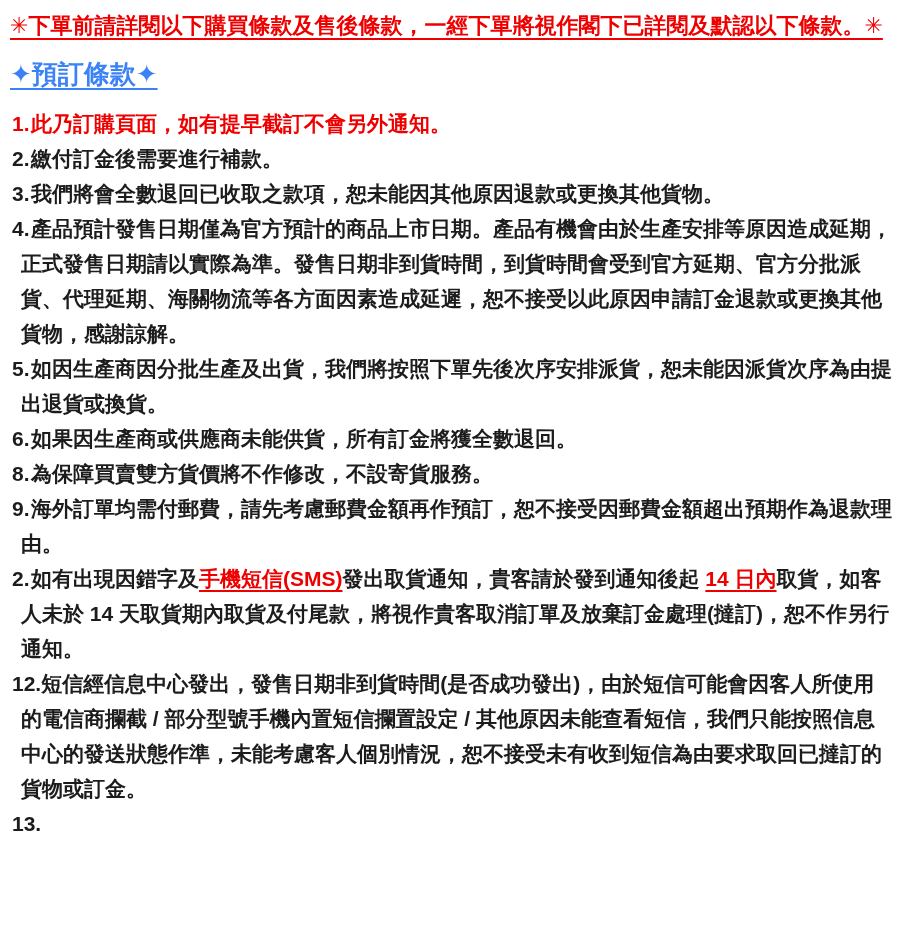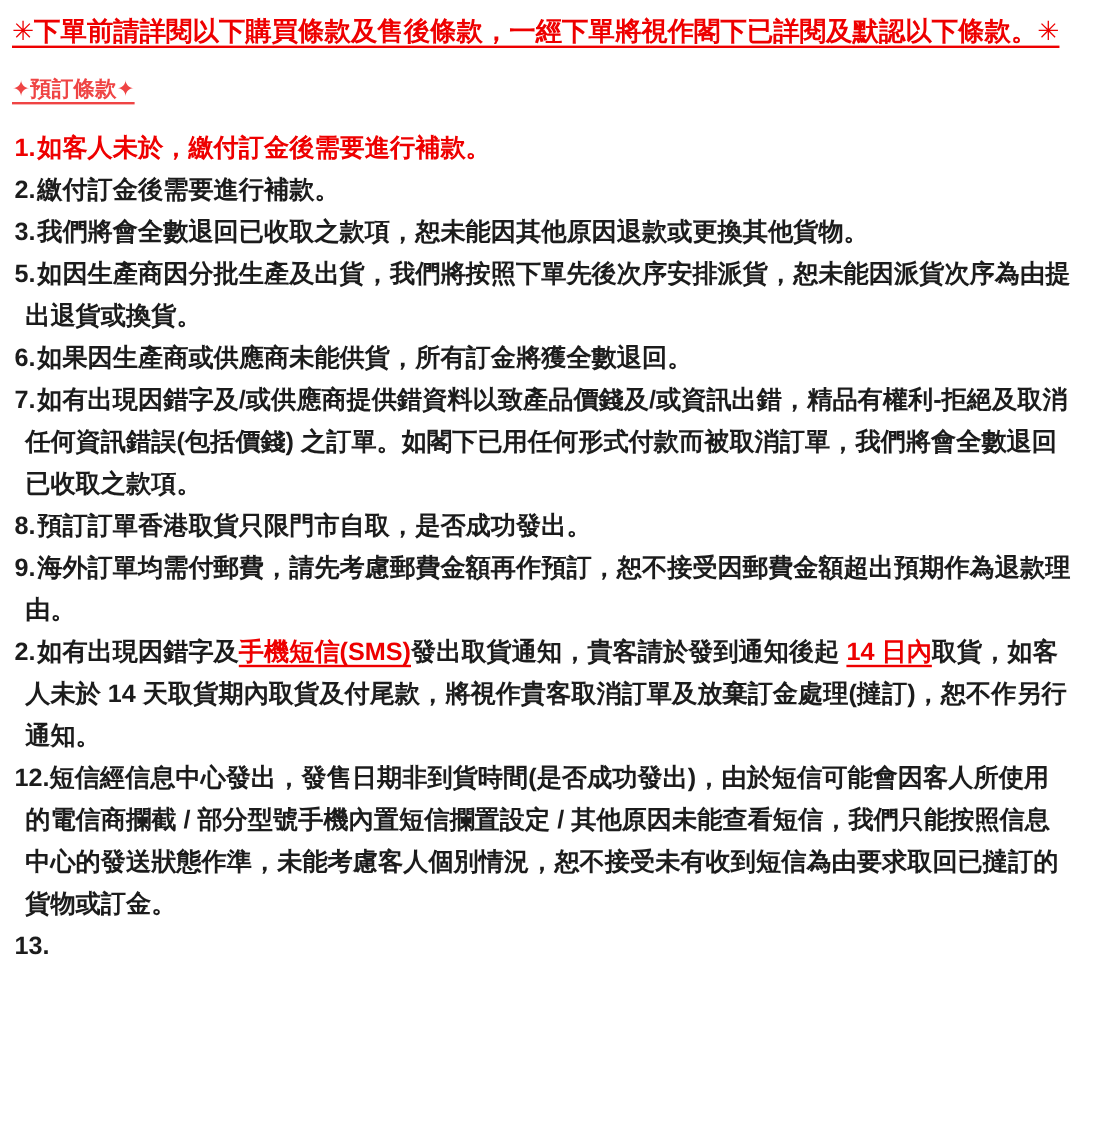--- a/index.html
+++ b/index.html
@@ -22,23 +22,23 @@
     font-size: 22px;
     line-height: 32px;
     color: #ee0000;
     text-decoration: underline;
     text-underline-offset: 5px;
     text-decoration-thickness: 2px;
     white-space: nowrap;
   }
   .heading {
     margin: 0 0 16px 10px;
-    font-size: 18px;
+    font-size: 26px;
     line-height: 32px;
-    color: #ef4444;
+    color: #3b82f6;
     text-decoration: underline;
     text-underline-offset: 5px;
     text-decoration-thickness: 2px;
   }
   .terms { margin: 0; }
   .term {
     font-size: 21px;
     line-height: 35px;
     padding-left: 21px;
     text-indent: -9px;
@@ -61,25 +61,25 @@
 </style>
 </head>
 <body>
 
 <div class="doc">
   <div class="banner">✳下單前請詳閱以下購買條款及售後條款，一經下單將視作閣下已詳閱及默認以下條款。✳</div>
 
   <div class="heading">✦預訂條款✦</div>
 
   <div class="terms">
-      <div class="term"><span class="num red">1.</span><span class="seg red">如客人未於，繳付訂金後需要進行補款。</span></div>
+      <div class="term"><span class="num red">1.</span><span class="seg red">此乃訂購頁面，如有提早截訂不會另外通知。</span></div>
       <div class="term"><span class="num">2.</span><span class="seg normal">繳付訂金後需要進行補款。</span></div>
       <div class="term"><span class="num">3.</span><span class="seg normal">我們將會全數退回已收取之款項，恕未能因其他原因退款或更換其他貨物。</span></div>
+      <div class="term"><span class="num">4.</span><span class="seg normal">產品預計發售日期僅為官方預計的商品上市日期。產品有機會由於生產安排等原因造成延期，正式發售日期請以實際為準。發售日期非到貨時間，到貨時間會受到官方延期、官方分批派貨、代理延期、海關物流等各方面因素造成延遲，恕不接受以此原因申請訂金退款或更換其他貨物，感謝諒解。</span></div>
       <div class="term"><span class="num">5.</span><span class="seg normal">如因生產商因分批生產及出貨，我們將按照下單先後次序安排派貨，恕未能因派貨次序為由提出退貨或換貨。</span></div>
       <div class="term"><span class="num">6.</span><span class="seg normal">如果因生產商或供應商未能供貨，所有訂金將獲全數退回。</span></div>
-      <div class="term"><span class="num">7.</span><span class="seg normal">如有出現因錯字及/或供應商提供錯資料以致產品價錢及/或資訊出錯，精品有權利-拒絕及取消任何資訊錯誤(包括價錢) 之訂單。如閣下已用任何形式付款而被取消訂單，我們將會全數退回已收取之款項。</span></div>
-      <div class="term"><span class="num">8.</span><span class="seg normal">預訂訂單香港取貨只限門市自取，是否成功發出。</span></div>
+      <div class="term"><span class="num">8.</span><span class="seg normal">為保障買賣雙方貨價將不作修改，不設寄貨服務。</span></div>
       <div class="term"><span class="num">9.</span><span class="seg normal">海外訂單均需付郵費，請先考慮郵費金額再作預訂，恕不接受因郵費金額超出預期作為退款理由。</span></div>
       <div class="term"><span class="num">2.</span><span class="seg normal">如有出現因錯字及</span><span class="seg red-underline">手機短信(SMS)</span><span class="seg normal">發出取貨通知，貴客請於發到通知後起 </span><span class="seg red-underline">14 日內</span><span class="seg normal">取貨，如客人未於 14 天取貨期內取貨及付尾款，將視作貴客取消訂單及放棄訂金處理(撻訂)，恕不作另行通知。</span></div>
       <div class="term"><span class="num">12.</span><span class="seg normal">短信經信息中心發出，發售日期非到貨時間(是否成功發出)，由於短信可能會因客人所使用的電信商攔截 / 部分型號手機內置短信攔置設定 / 其他原因未能查看短信，我們只能按照信息中心的發送狀態作準，未能考慮客人個別情況，恕不接受未有收到短信為由要求取回已撻訂的貨物或訂金。</span></div>
       <div class="term"><span class="num">13.</span></div>
     </div>
 </div>
 
 </body></html>

